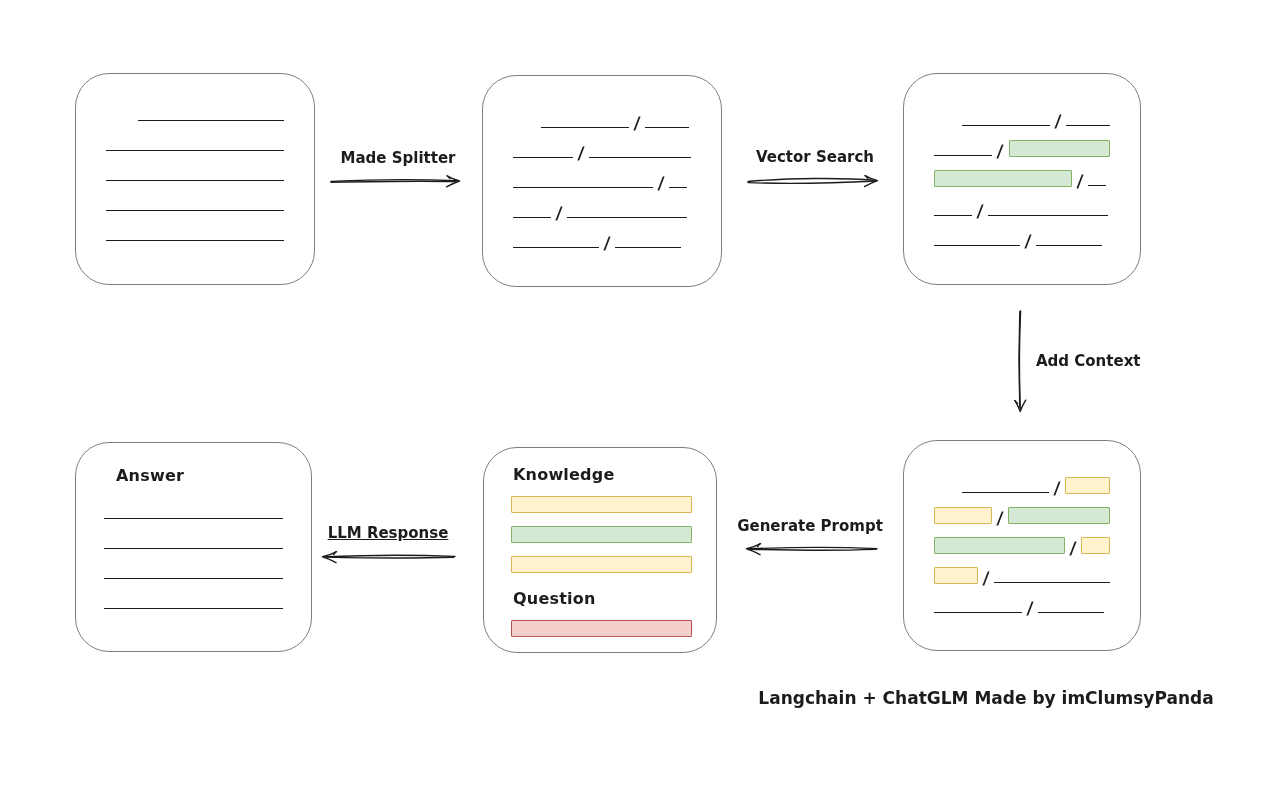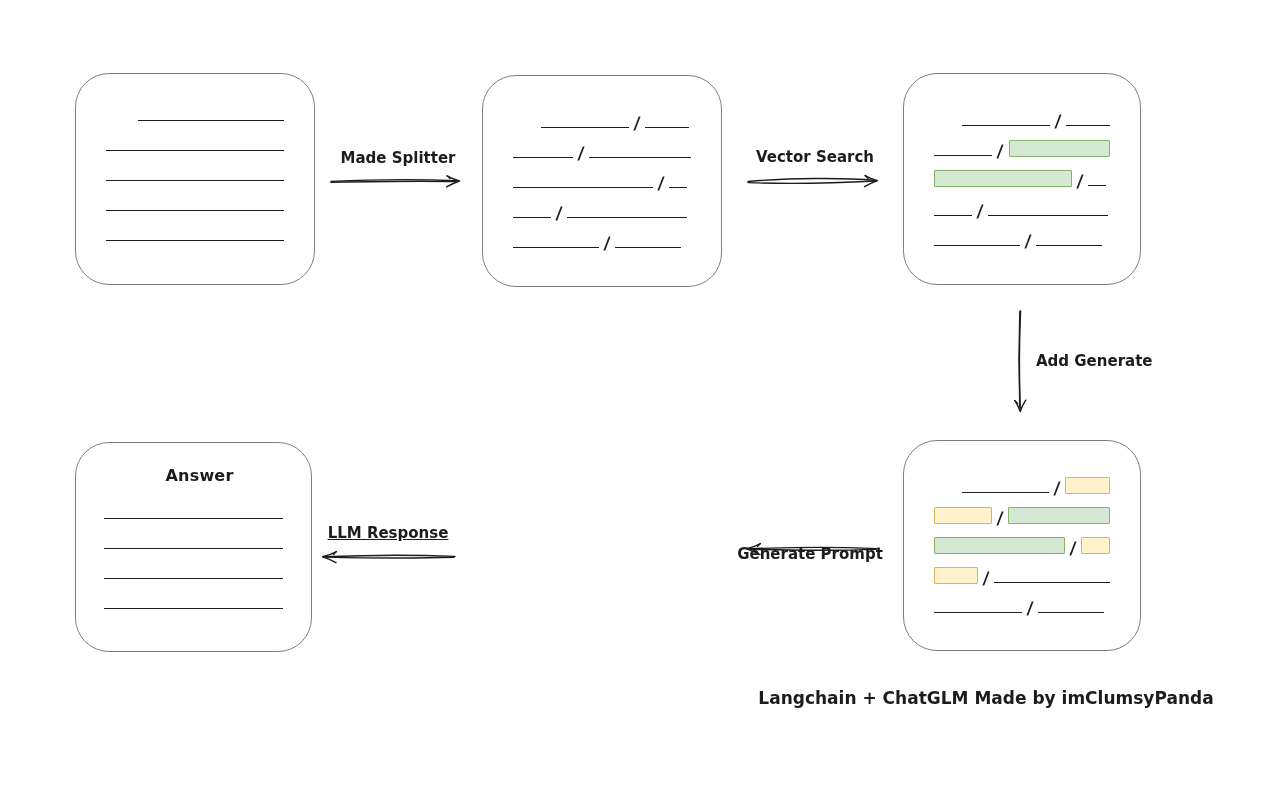--- a/index.html
+++ b/index.html
@@ -125,21 +125,21 @@
         </div>
       </div>
   </div>
 
   <svg class="arrow" style="left:1007px;top:308px;" width="26" height="110" viewBox="0 0 26 110">
     <path d="M13.6,3 C12,35 12.2,70 13.2,101"></path>
     <path d="M12.8,3.5 C11.6,40 11.9,72 12.8,99"></path>
     <path d="M7.8,92.5 C10,96 11.8,99.5 13.2,103.5 C14.5,99.5 16.5,95.8 18.7,92.2"></path>
     <path d="M10.6,95.4 L7.9,92.8"></path>
   </svg>
-  <div class="arrow-label" style="left:1036px;top:352px;text-align:left;">Add Generate</div>
+  <div class="arrow-label" style="left:1036px;top:352px;text-align:left;">Add Context</div>
 
   <div class="box" style="left:903px;top:440px;width:238px;height:211px;">
     <div class="rows" style="margin-top:26px;">
         <div class="row" style="padding-left: 28px;">
           <div class="seg-line" style="width: 92px;"></div>
           <span class="seg-slash">/</span>
           <div class="chip chip-yellow" style="width: 48px;"></div>
         </div>
         <div class="row">
           <div class="chip chip-yellow" style="width: 60px;"></div>
@@ -157,39 +157,59 @@
           <div class="seg-line" style="width: 118px;"></div>
         </div>
         <div class="row">
           <div class="seg-line" style="width: 88px;"></div>
           <span class="seg-slash">/</span>
           <div class="seg-line" style="width: 66px;"></div>
         </div>
       </div>
   </div>
 
-  <div class="arrow-label" style="left:735px;top:545px;width:150px;">Generate Prompt</div>
+  <div class="arrow-label" style="left:735px;top:517px;width:150px;">Generate Prompt</div>
   <svg class="arrow" style="left:740px;top:536px;" width="140" height="26" viewBox="0 0 140 26">
     <path d="M137,12.6 C100,11 45,11.4 9,12.8"></path>
     <path d="M136,13.4 C95,14.8 40,14 10,13.2"></path>
     <path d="M20.5,7.6 C16.5,9.7 13,11.4 6.5,12.8 C12,14.4 16.5,16.7 20,18.7"></path>
     <path d="M17.5,10.4 L20,7.7"></path>
   </svg>
 
+  <div class="box" style="left:483px;top:447px;width:234px;height:206px;padding:16px 24px 0 27px;">
+    <div class="box-title" style="margin-left:2px;">Knowledge</div>
+    <div>
+        <div class="row">
+          <div class="chip chip-yellow" style="width: 182px;"></div>
+        </div>
+        <div class="row">
+          <div class="chip chip-green" style="width: 182px;"></div>
+        </div>
+        <div class="row">
+          <div class="chip chip-yellow" style="width: 182px;"></div>
+        </div>
+      </div>
+    <div class="box-title" style="margin:12px 0 0 2px;">Question</div>
+    <div>
+        <div class="row">
+          <div class="chip chip-red" style="width: 182px;"></div>
+        </div>
+      </div>
+  </div>
 
   <div class="arrow-label" style="left:318px;top:524px;width:140px;text-decoration:underline;">LLM Response</div>
   <svg class="arrow" style="left:316px;top:544px;" width="142" height="26" viewBox="0 0 142 26">
     <path d="M139,12.4 C100,10.8 45,11.2 9,12.8"></path>
     <path d="M138,13.2 C95,14.6 40,13.8 10,13.1"></path>
     <path d="M20.5,7.6 C16.5,9.7 13,11.4 6.5,12.8 C12,14.4 16.5,16.7 20,18.7"></path>
     <path d="M17.5,10.4 L20,7.7"></path>
   </svg>
 
   <div class="box" style="left:75px;top:442px;width:237px;height:210px;padding:22px 28px 0 28px;">
-    <div class="box-title" style="margin-left:12px;text-align:center;">Answer</div>
+    <div class="box-title" style="margin-left:12px;">Answer</div>
     <div style="margin-top:6px;">
         <div class="row">
           <div class="seg-line" style="width: 180px;"></div>
         </div>
         <div class="row">
           <div class="seg-line" style="width: 180px;"></div>
         </div>
         <div class="row">
           <div class="seg-line" style="width: 180px;"></div>
         </div>

